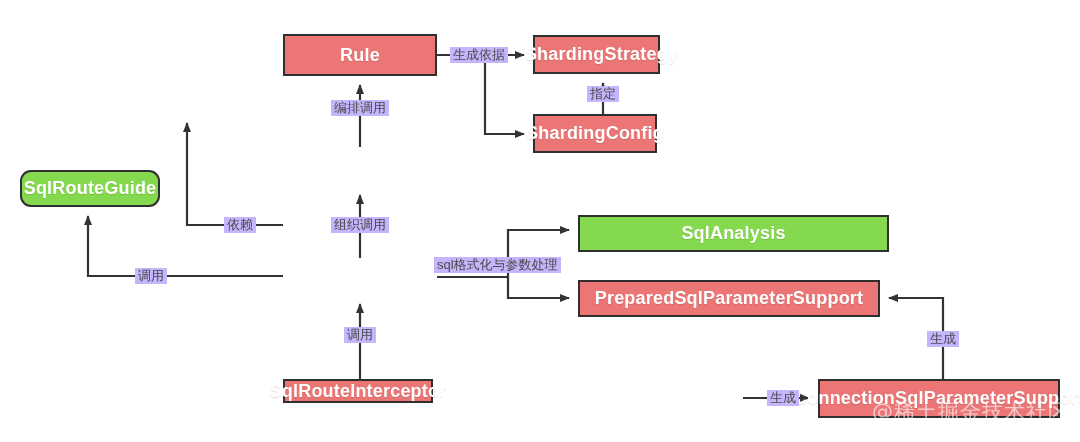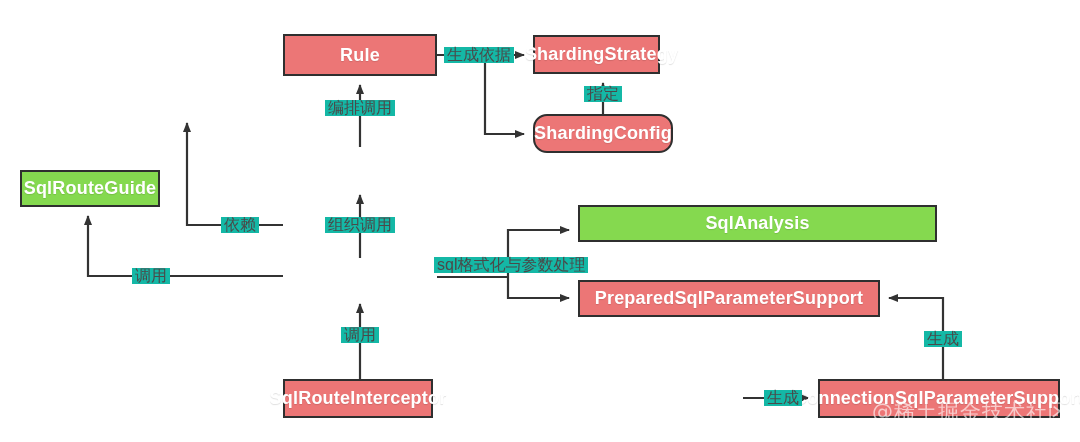--- a/index.html
+++ b/index.html
@@ -35,23 +35,23 @@
     font-size: 18px;
     font-weight: 600;
     letter-spacing: 0.2px;
     text-shadow: 0 1px 1px rgba(0,0,0,0.12);
     z-index: 3;
   }
   .node.red  { background: #ec7676; }
   .node.green{ background: #85d94f; }
   .edge-label {
     position: absolute;
-    background: #14b8a6;
+    background: #c4b5fd;
     color: #4a4a4a;
-    font-size: 16px;
+    font-size: 13px;
     line-height: 14px;
     padding: 1px 3px;
     white-space: nowrap;
     transform: translate(-50%, -50%);
     z-index: 4;
   }
   .edge-label.left-align {
     transform: translate(0, -50%);
   }
   #watermark {
@@ -103,25 +103,25 @@
       <path d="M437,277 L508,277"></path>
 
       <path d="M743,398 L809,398" marker-end="url(#arrow)"></path>
 
       <path d="M943,379 L943,298 L889,298" marker-end="url(#arrow)"></path>
     </g>
   </svg>
 
   <div class="node red" style="left:283px;top:34px;width:154px;height:42px;">Rule</div>
   <div class="node red" style="left:533px;top:35px;width:127px;height:39px;padding-left:10px;">ShardingStrategy</div>
-  <div class="node red" style="left:533px;top:114px;width:140px;height:39px;border-radius:14px;">ShardingConfig</div>
-  <div class="node green" style="left:20px;top:170px;width:140px;height:37px;">SqlRouteGuide</div>
-  <div class="node green" style="left:578px;top:205px;width:359px;height:37px;">SqlAnalysis</div>
+  <div class="node red" style="left:533px;top:114px;width:124px;height:39px;">ShardingConfig</div>
+  <div class="node green" style="left:20px;top:170px;width:140px;height:37px;border-radius:11px;">SqlRouteGuide</div>
+  <div class="node green" style="left:578px;top:215px;width:311px;height:37px;">SqlAnalysis</div>
   <div class="node red" style="left:578px;top:280px;width:302px;height:37px;">PreparedSqlParameterSupport</div>
-  <div class="node red" style="left:283px;top:379px;width:150px;height:39px;">SqlRouteInterceptor</div>
+  <div class="node red" style="left:283px;top:379px;width:150px;height:24px;">SqlRouteInterceptor</div>
   <div class="node red" style="left:818px;top:379px;width:242px;height:39px;">ConnectionSqlParameterSupport</div>
 
   <div class="edge-label" style="left:479px;top:55px;">生成依据</div>
   <div class="edge-label" style="left:603px;top:94px;">指定</div>
   <div class="edge-label" style="left:360px;top:108px;">编排调用</div>
   <div class="edge-label" style="left:360px;top:225px;">组织调用</div>
   <div class="edge-label" style="left:240px;top:225px;">依赖</div>
   <div class="edge-label" style="left:151px;top:276px;">调用</div>
   <div class="edge-label" style="left:360px;top:335px;">调用</div>
   <div class="edge-label left-align" style="left:434px;top:265px;">sql格式化与参数处理</div>

